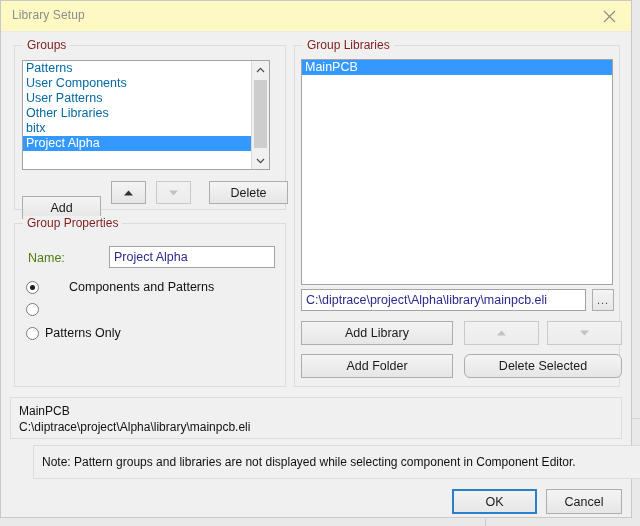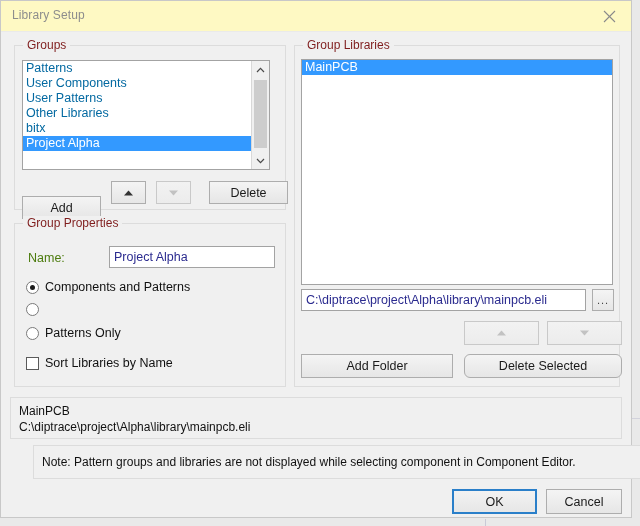--- a/index.html
+++ b/index.html
@@ -232,53 +232,50 @@
     <div class="btn" style="left:208px; top:180px; width:79px; height:23px;">Delete</div>
 
     <div class="groupbox" style="left:13px; top:222px; width:272px; height:164px;">
       <div class="groupbox-title">Group Properties</div>
     </div>
 
     <div class="label" style="left:27px; top:250px;">Name:</div>
 
     <div class="textinput" style="left:108px; top:245px; width:166px; height:22px;">Project Alpha</div>
 
-    <div class="optrow" style="left:25px; top:279px;">
+    <div class="optrow" style="left:25px; top:279px;gap:24px;">
       <span class="radio checked"></span>
       <span class="opt-label">Components and Patterns</span>
     </div>
 
     <div class="optrow" style="left:25px; top:302px;">
       <span class="radio"></span>
     </div>
 
     <div class="optrow" style="left:25px; top:325px;">
       <span class="radio"></span>
       <span class="opt-label">Patterns Only</span>
     </div>
 
-    <div class="optrow" style="left:25px; top:355px;">
-      <span class="checkbox"></span>
-      <span class="opt-label">Sort Libraries by Name</span>
-    </div>
 
     <div class="groupbox" style="left:293px; top:44px; width:326px; height:342px;">
       <div class="groupbox-title">Group Libraries</div>
     </div>
 
     <div class="listbox" style="left:300px; top:58px; width:312px; height:226px;">
       <div class="list-items">
         <div class="list-item selected">MainPCB</div>
       </div>
     </div>
 
     <div class="textinput" style="left:300px; top:288px; width:285px; height:22px;">C:\diptrace\project\Alpha\library\mainpcb.eli</div>
 
     <div class="btn" style="left:591px; top:288px; width:22px; height:22px; font-size:11px; letter-spacing:1px; color:#444;">...</div>
 
+    <div class="btn" style="left:300px; top:320px; width:152px; height:24px;">Add Library</div>
 
     <div class="btn disabled" style="left:463px; top:320px; width:75px; height:24px;">
       <span class="tri-up">
         <svg width="11" height="8" viewBox="0 0 11 8">
             <path d="M5.5 1.5 L10 6.5 L1 6.5 Z" fill="#c2c2c2"></path>
           </svg>
       </span>
     </div>
 
     <div class="btn disabled" style="left:546px; top:320px; width:75px; height:24px;">

